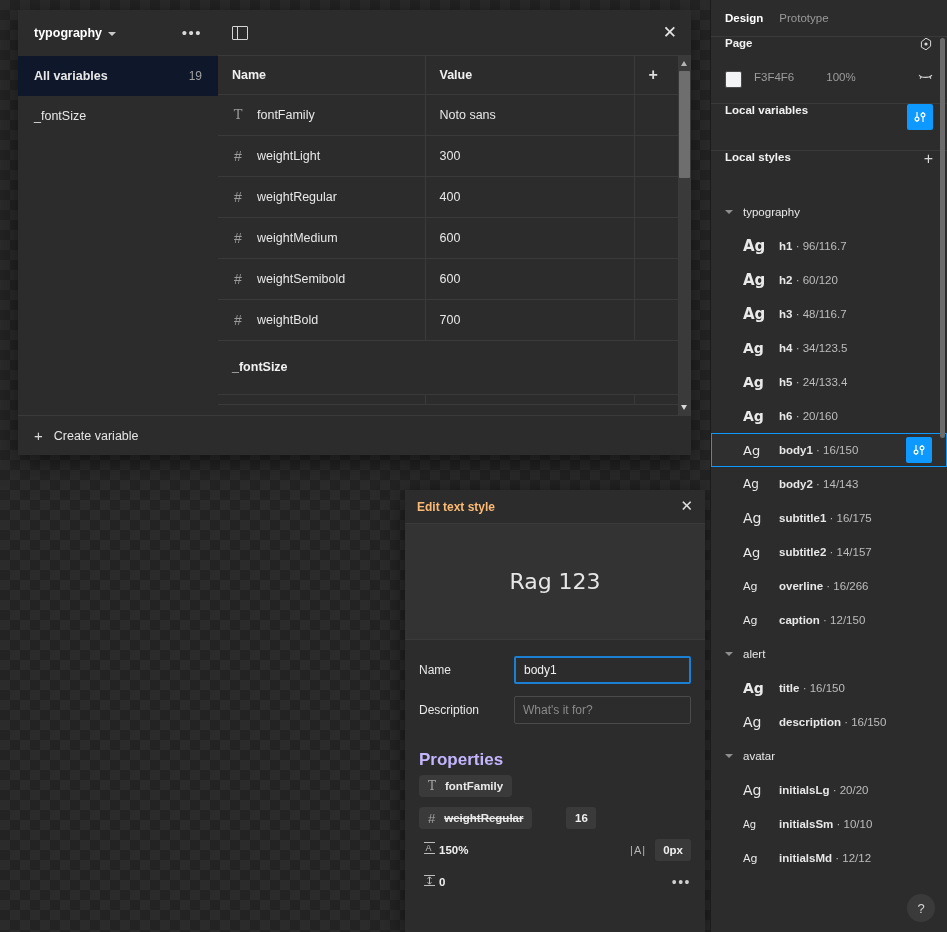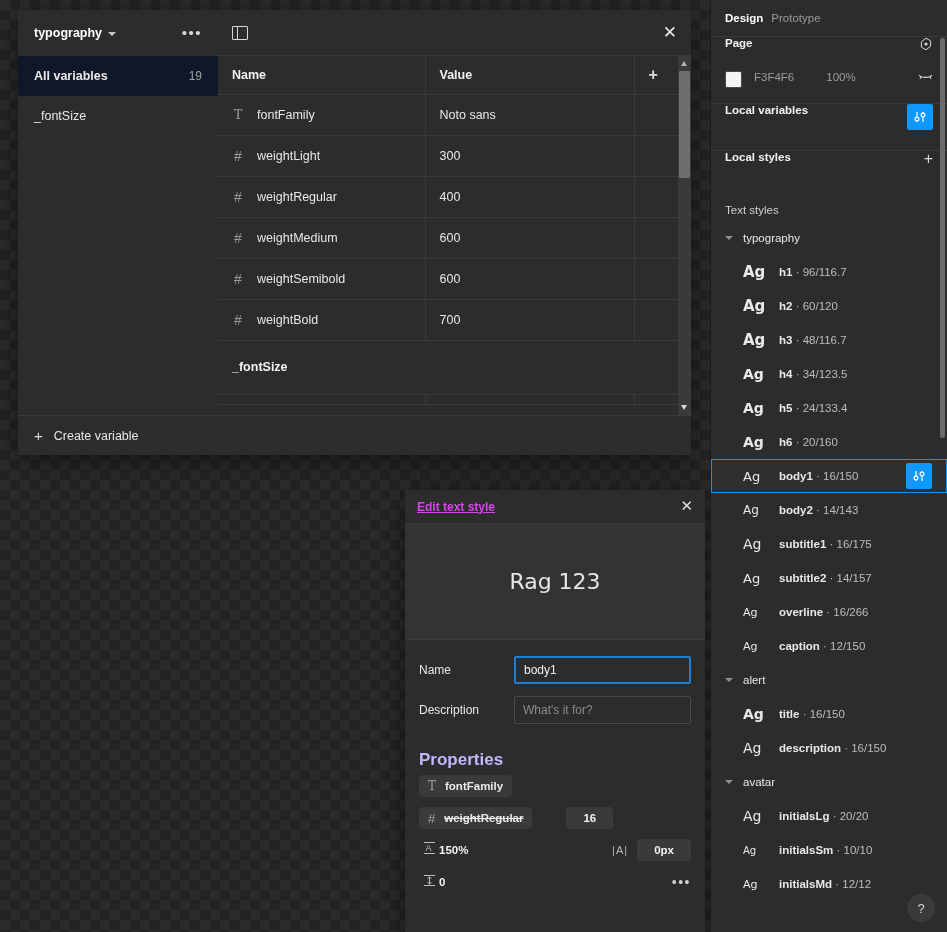--- a/index.html
+++ b/index.html
@@ -87,21 +87,21 @@
   }
   .create-bar .pl{font-size:15px;color:#dcdcdc;line-height:1;}
 
   
   #edit-modal{
     position:absolute; left:405px; top:490px; width:300px; height:442px;
     background:#2c2c2c; box-shadow:0 6px 24px rgba(0,0,0,.55); display:flex; flex-direction:column;
     overflow:hidden;
   }
   .em-header{height:34px;display:flex;align-items:center;padding:0 12px;border-bottom:1px solid #3a3a3a;}
-  .em-title{font-size:12px;font-weight:bold;color:#d946ef;text-decoration:underline;}
+  .em-title{font-size:12px;font-weight:bold;color:#fdba74;}
   .em-close{margin-left:auto;color:#e0e0e0;font-size:15px;line-height:1;cursor:pointer;font-family:"DejaVu Sans",sans-serif;}
   .em-preview{height:116px;background:#333333;display:flex;align-items:center;justify-content:center;border-bottom:1px solid #3a3a3a;text-align:center;}
   .em-preview span{font-size:22px;color:#e6e6e6;font-family:"DejaVu Sans",sans-serif;}
   .em-fields{padding:16px 14px 4px 14px;}
   .fld-row{display:flex;align-items:center;margin-bottom:12px;}
   .fld-label{width:95px;font-size:12px;color:#e8e8e8;}
   .fld-input{
     flex:1;height:28px;background:#2c2c2c;border:1px solid #4a4a4a;border-radius:2px;
     color:#f0f0f0;font-size:12px;padding:0 8px;font-family:"Liberation Sans",sans-serif;outline:none;
   }
@@ -112,34 +112,34 @@
   .prop-row{display:flex;align-items:center;height:32px;}
   .chip{
     display:inline-flex;align-items:center;gap:9px;background:#3a3a3a;border-radius:4px;
     height:22px;padding:0 9px;font-size:11.5px;color:#eaeaea;font-weight:bold;cursor:pointer;
   }
   .chip .ci{color:#a6a6a6;font-weight:normal;font-family:"DejaVu Serif",serif;font-size:12px;}
   .chip .ci.hash{font-family:"Liberation Sans",sans-serif;font-size:13px;}
   .chip .strike{text-decoration:line-through;}
   .numbox{
     display:inline-flex;align-items:center;justify-content:center;background:#3a3a3a;border-radius:3px;
-    height:22px;min-width:30px;padding:0 17px;font-size:11.5px;color:#f0f0f0;font-weight:bold;cursor:pointer;text-align:right;
+    height:22px;min-width:30px;padding:0 8px;font-size:11.5px;color:#f0f0f0;font-weight:bold;cursor:pointer;text-align:right;
   }
   .prop-icon{width:20px;display:inline-block;color:#bdbdbd;font-size:12px;text-align:center;}
   .prop-val{font-size:11.5px;color:#f0f0f0;font-weight:bold;margin-left:0;}
   .lsp{margin-left:auto;display:flex;align-items:center;gap:9px;}
   .lsp-ic{color:#b5b5b5;font-size:11px;letter-spacing:1px;}
   .row-dots{margin-left:auto;color:#cfcfcf;font-size:14px;letter-spacing:1.5px;line-height:6px;cursor:pointer;}
 
   
   #design-panel{
     position:absolute; right:0; top:0; width:237px; height:932px;
     background:#2c2c2c; display:flex; flex-direction:column; border-left:1px solid #1b1b1b;
   }
-  .dp-tabs{height:36px;display:flex;align-items:center;gap:8px;padding:18px 14px;}
+  .dp-tabs{height:36px;display:flex;align-items:center;gap:16px;padding:18px 14px;}
   .dp-tab{font-size:11.5px;color:#9a9a9a;cursor:pointer;}
   .dp-tab.active{color:#ffffff;font-weight:bold;}
   .dp-scroll{flex:1;overflow:hidden;position:relative;}
   .dp-section{border-top:1px solid #3a3a3a;}
   .dp-row{display:flex;align-items:flex-start;padding:0 14px;height:34px;}
   .dp-head{font-size:11.5px;font-weight:bold;color:#f2f2f2;}
   .dp-ic{margin-left:auto;color:#d8d8d8;font-size:13px;cursor:pointer;line-height:1;}
   .swatch{width:17px;height:17px;background:#F3F4F6;border-radius:2px;border:1px solid #4a4a4a;}
   .sw-hex{font-size:11.5px;color:#9d9d9d;margin-left:12px;}
   .sw-op{font-size:11.5px;color:#9d9d9d;margin-left:32px;}
@@ -400,21 +400,20 @@
         </span>
       </div>
     </div>
 
     <div class="dp-section">
       <div class="dp-row" style="height:44px;">
         <span class="dp-head">Local styles</span>
         <span class="dp-ic" style="font-size:16px;">+</span>
       </div>
 
-      <div class="ts-label">Text styles</div>
 
       <div class="grp-row">
         <span class="grp-caret"></span>
         <span class="grp-name">typography</span>
       </div>
       <div class="st-row">
           <span class="ag" style="font-size:15px;font-weight:bold;">Ag</span>
           <span class="st-name"><span>h1</span> <span class="meta">· 96/116.7</span></span>
         </div>
       <div class="st-row">

